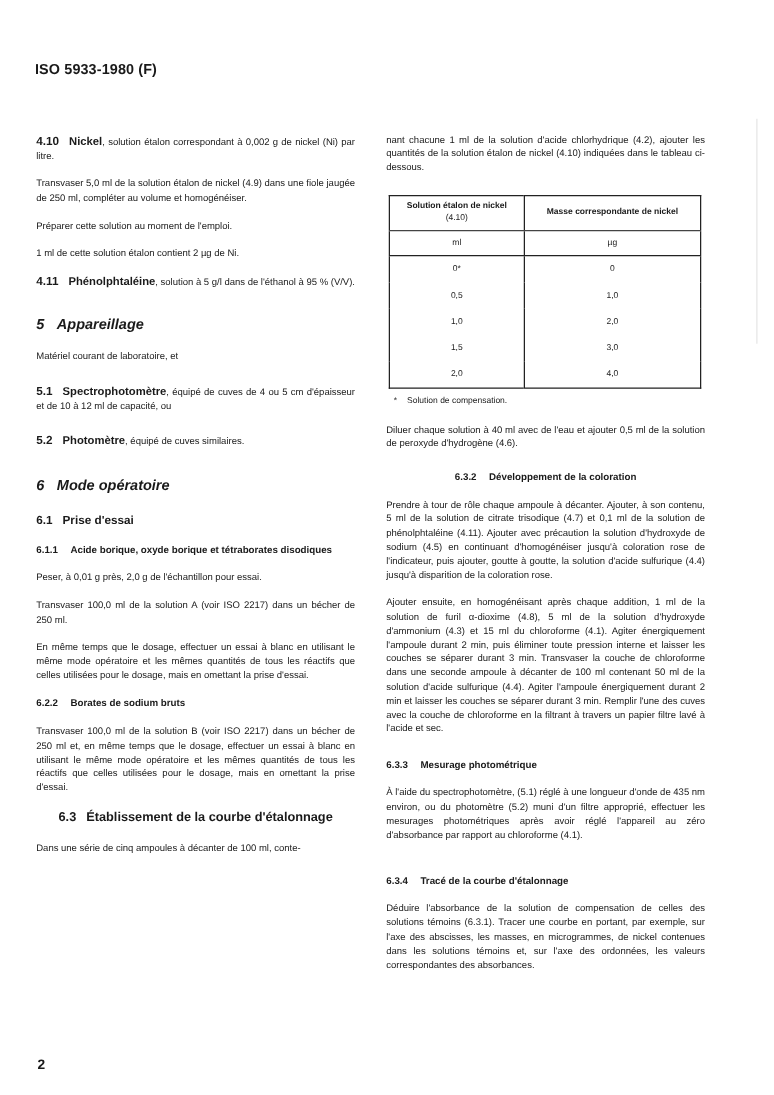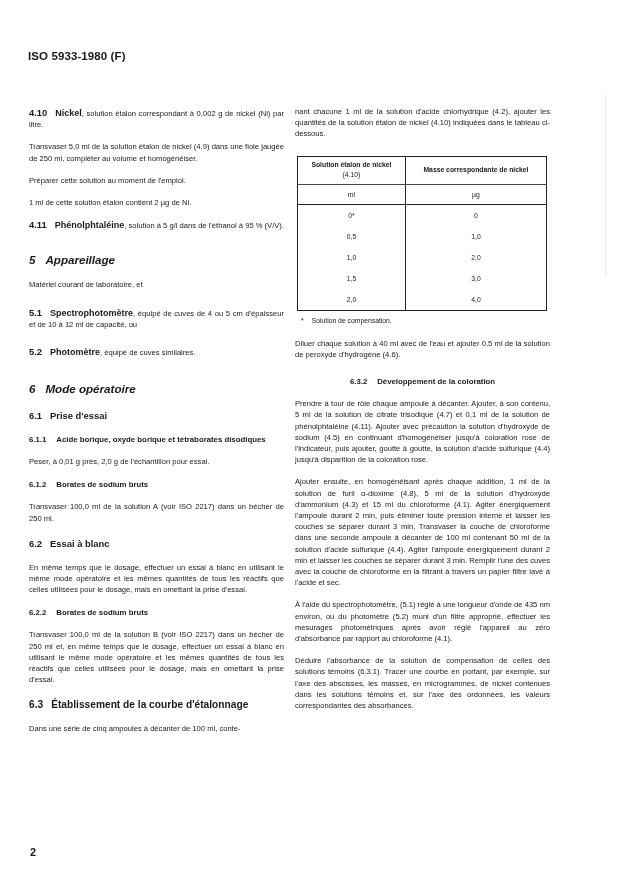--- a/index.html
+++ b/index.html
@@ -9,21 +9,21 @@
   }
   .page-header {
     position: absolute; left: 28px; top: 50px;
     font-size: 11.5px; font-weight: bold; letter-spacing: 0.1px;
   }
   .col {
     position: absolute; top: 107px; width: 255px;
     font-size: 7.6px; line-height: 11.2px;
   }
   .col-left { left: 29px; }
-  .col-right { left: 295px; top: 106px; }
+  .col-right { left: 309px; top: 106px; }
   p { margin: 0 0 11px 0; text-align: justify; }
   .num { font-weight: bold; margin-right: 8px; }
   .bold { font-weight: bold; }
   .num-lg { font-size: 9.4px; }
   .term-lg { font-size: 9px; }
   h2 {
     font-size: 11.6px; font-weight: bold; margin: 18px 0 12px 0; line-height: 14px; font-style: italic;
   }
   h2 .n { margin-right: 10px; }
   h3 {
@@ -88,35 +88,29 @@
   <h2 style="margin-top:24px;">
     <span class="n">6</span><span>Mode opératoire</span>
   </h2>
   <h3>
     <span class="n">6.1</span><span>Prise d'essai</span>
   </h3>
   <h4>
     <span class="n">6.1.1</span><span>Acide borique, oxyde borique et tétraborates disodiques</span>
   </h4>
   <p>Peser, à 0,01 g près, 2,0 g de l'échantillon pour essai.</p>
-  <h4>
-    <span class="n">6.1.2</span><span>Borates de sodium bruts</span>
-  </h4>
   <p>Transvaser 100,0 ml de la solution A (voir ISO 2217) dans un bécher de 250 ml.</p>
 
-  <h3>
-    <span class="n">6.2</span><span>Essai à blanc</span>
-  </h3>
   <p>En même temps que le dosage, effectuer un essai à blanc en utilisant le même mode opératoire et les mêmes quantités de tous les réactifs que celles utilisées pour le dosage, mais en omettant la prise d'essai.</p>
   <h4>
     <span class="n">6.2.2</span><span>Borates de sodium bruts</span>
   </h4>
   <p>Transvaser 100,0 ml de la solution B (voir ISO 2217) dans un bécher de 250 ml et, en même temps que le dosage, effectuer un essai à blanc en utilisant le même mode opératoire et les mêmes quantités de tous les réactifs que celles utilisées pour le dosage, mais en omettant la prise d'essai.</p>
 
-  <h3 style="font-size:10.2px;">
+  <h3 style="font-size:10.2px;text-align:center;">
     <span class="n">6.3</span><span>Établissement de la courbe d'étalonnage</span>
   </h3>
   <p>Dans une série de cinq ampoules à décanter de 100 ml, conte-</p>
 </div>
 
 <div class="col col-right">
   <p>nant chacune 1 ml de la solution d'acide chlorhydrique (4.2), ajouter les quantités de la solution étalon de nickel (4.10) indiquées dans le tableau ci-dessous.</p>
 
   <table class="tbl">
     <thead>
@@ -162,18 +156,24 @@
   </div>
 
   <p>Diluer chaque solution à 40 ml avec de l'eau et ajouter 0,5 ml de la solution de peroxyde d'hydrogène (4.6).</p>
 
   <h4 style="margin-top:16px;text-align:center;">
     <span class="n">6.3.2</span><span>Développement de la coloration</span>
   </h4>
   <p>Prendre à tour de rôle chaque ampoule à décanter. Ajouter, à son contenu, 5 ml de la solution de citrate trisodique (4.7) et 0,1 ml de la solution de phénolphtaléine (4.11). Ajouter avec précaution la solution d'hydroxyde de sodium (4.5) en continuant d'homogénéiser jusqu'à coloration rose de l'indicateur, puis ajouter, goutte à goutte, la solution d'acide sulfurique (4.4) jusqu'à disparition de la coloration rose.</p>
   <p>Ajouter ensuite, en homogénéisant après chaque addition, 1 ml de la solution de furil α-dioxime (4.8), 5 ml de la solution d'hydroxyde d'ammonium (4.3) et 15 ml du chloroforme (4.1). Agiter énergiquement l'ampoule durant 2 min, puis éliminer toute pression interne et laisser les couches se séparer durant 3 min. Transvaser la couche de chloroforme dans une seconde ampoule à décanter de 100 ml contenant 50 ml de la solution d'acide sulfurique (4.4). Agiter l'ampoule énergiquement durant 2 min et laisser les couches se séparer durant 3 min. Remplir l'une des cuves avec la couche de chloroforme en la filtrant à travers un papier filtre lavé à l'acide et sec.</p>
 
+  <h4 style="margin-top:18px;">
+    <span class="n">6.3.3</span><span>Mesurage photométrique</span>
+  </h4>
   <p>À l'aide du spectrophotomètre, (5.1) réglé à une longueur d'onde de 435 nm environ, ou du photomètre (5.2) muni d'un filtre approprié, effectuer les mesurages photométriques après avoir réglé l'appareil au zéro d'absorbance par rapport au chloroforme (4.1).</p>
 
+  <h4 style="margin-top:26px;">
+    <span class="n">6.3.4</span><span>Tracé de la courbe d'étalonnage</span>
+  </h4>
   <p>Déduire l'absorbance de la solution de compensation de celles des solutions témoins (6.3.1). Tracer une courbe en portant, par exemple, sur l'axe des abscisses, les masses, en microgrammes, de nickel contenues dans les solutions témoins et, sur l'axe des ordonnées, les valeurs correspondantes des absorbances.</p>
 </div>
 
 <div class="page-num">2</div>
 
 </body></html>

